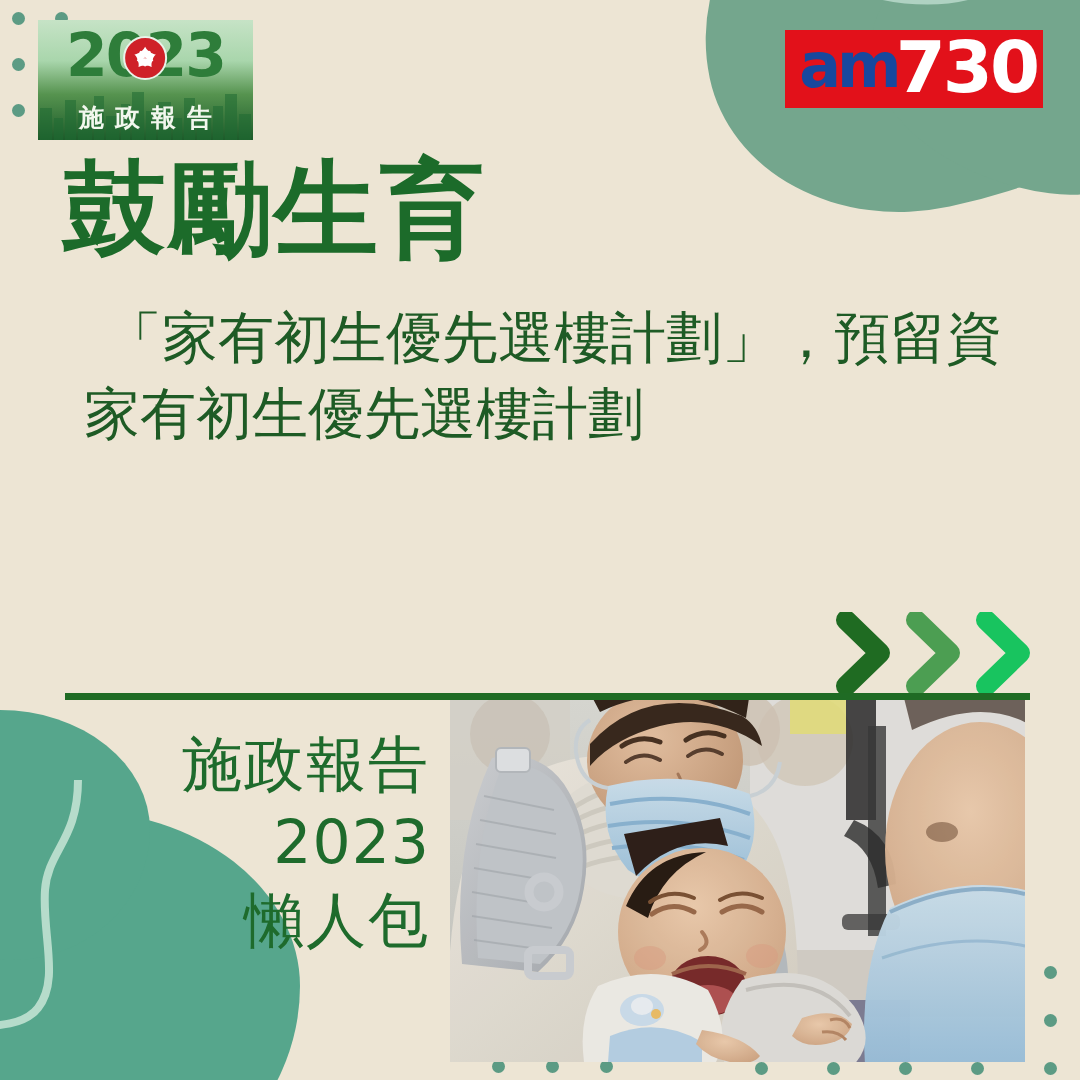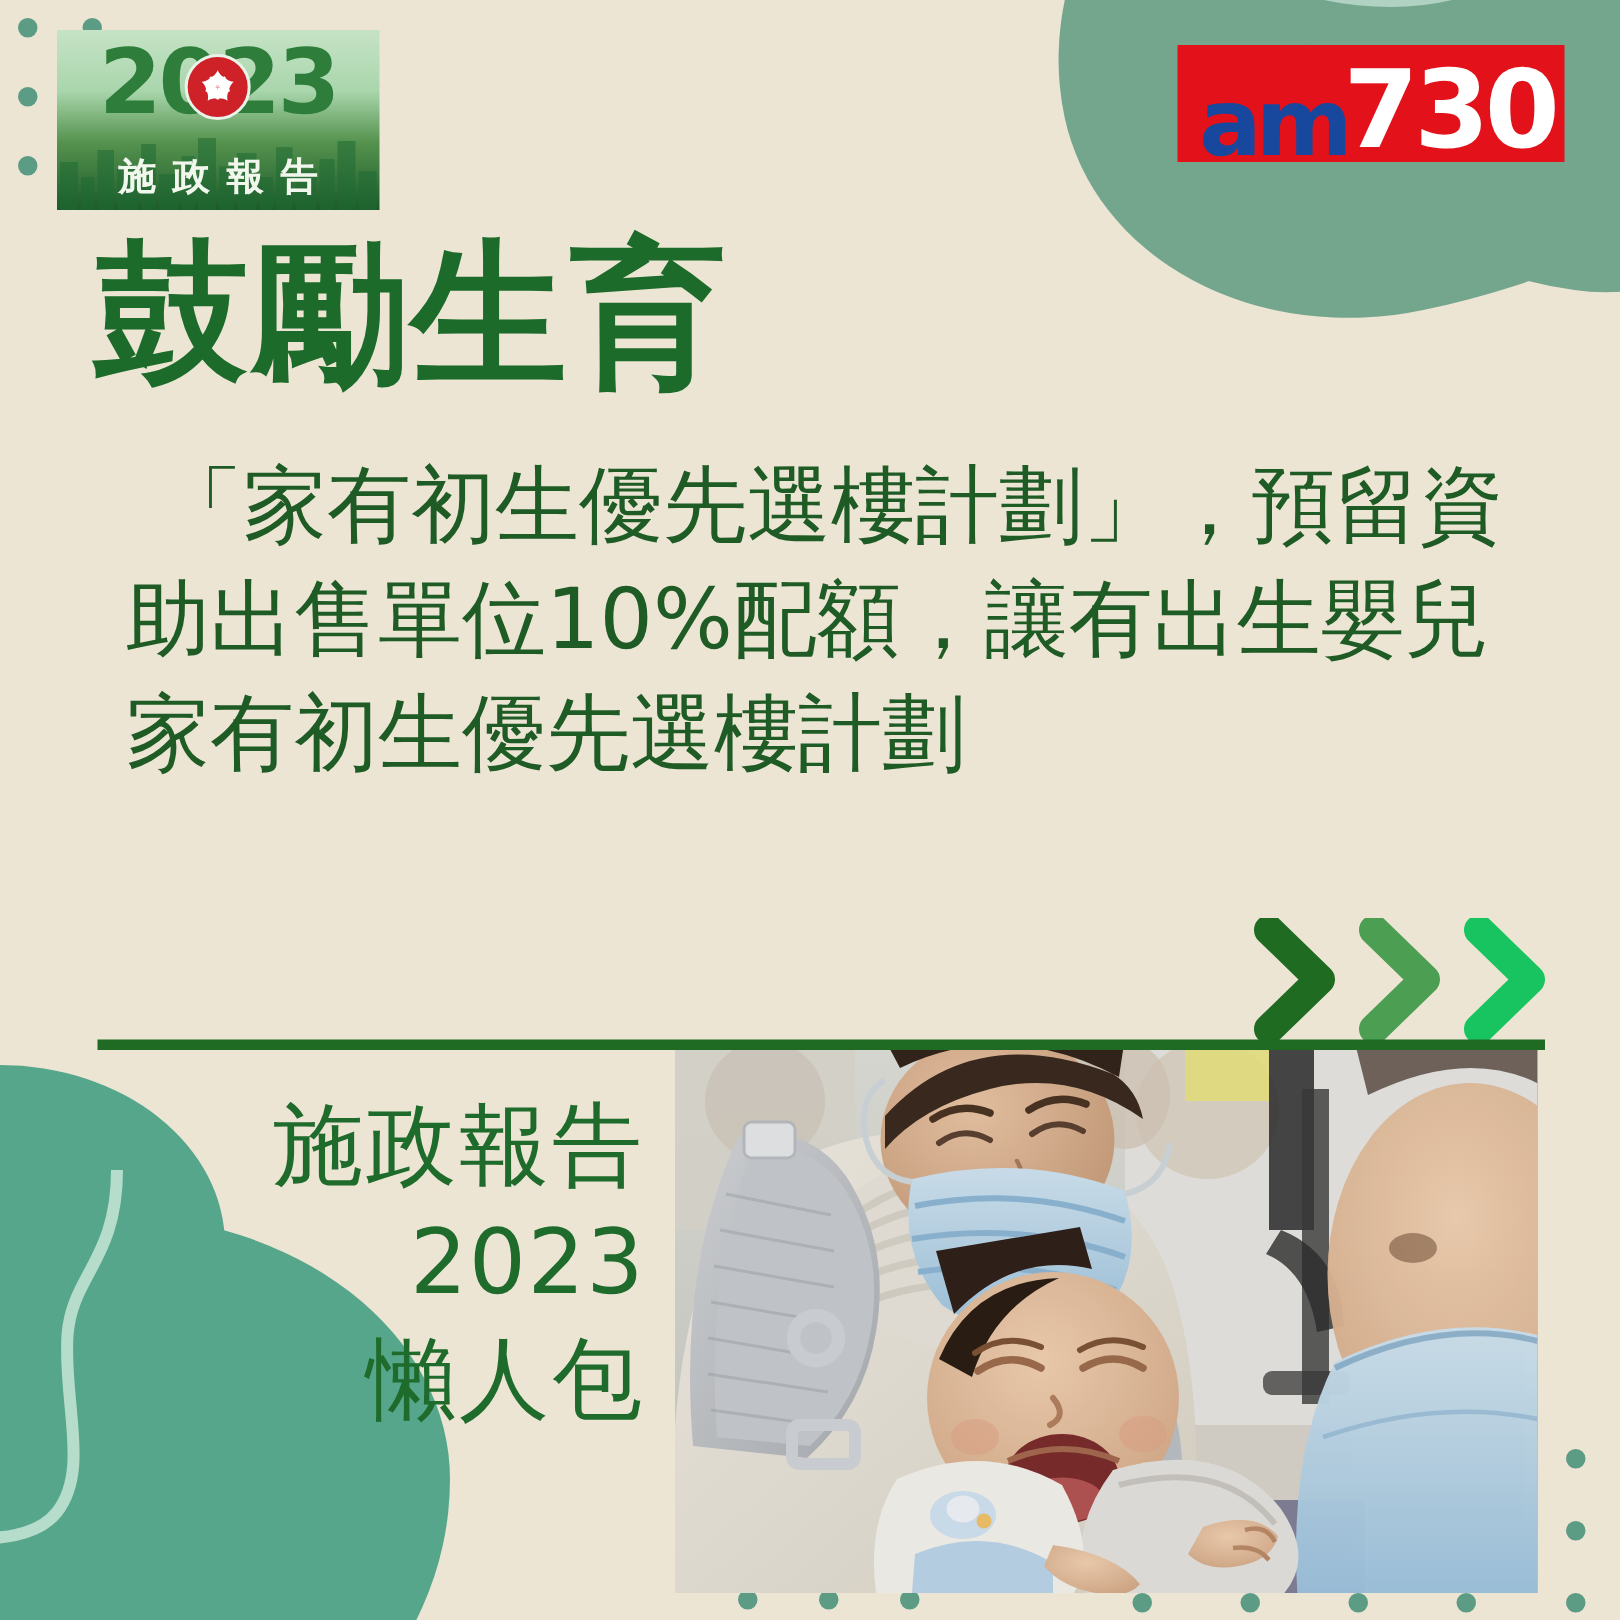--- a/index.html
+++ b/index.html
@@ -141,21 +141,21 @@
 
   
   .am730 {
     position: absolute;
     right: 37px;
     top: 30px;
     height: 78px;
     padding: 0 6px 0 14px;
     background: #E2111A;
     display: flex;
-    align-items: flex-end;
+    align-items: flex-start;
     box-sizing: border-box;
   }
   .am730 .am {
     font-family: "DejaVu Sans", sans-serif;
     font-weight: 700;
     font-size: 62px;
     line-height: 62px;
     color: #17489E;
     letter-spacing: -4px;
     margin-right: -2px;
@@ -336,21 +336,20 @@
 
   <div class="am730">
     <span class="am">am</span>
     <span class="n730">730</span>
   </div>
 
   <div class="headline">鼓勵生育</div>
 
   <div class="body-copy">
     <span class="line">「家有初生優先選樓計劃」，預留資</span>
-    <span class="line">助出售單位10%配額，讓有出生嬰兒</span>
     <span class="line">家有初生優先選樓計劃</span>
   </div>
 
   <div class="chevrons">
     <svg class="chev" viewBox="0 0 62 82">
       <path d="M14 8 L48 41 L14 74" fill="none" stroke="#1F6B22" stroke-width="20" stroke-linecap="round" stroke-linejoin="round"></path>
     </svg>
     <svg class="chev" viewBox="0 0 62 82">
       <path d="M14 8 L48 41 L14 74" fill="none" stroke="#4C9E52" stroke-width="20" stroke-linecap="round" stroke-linejoin="round"></path>
     </svg>

